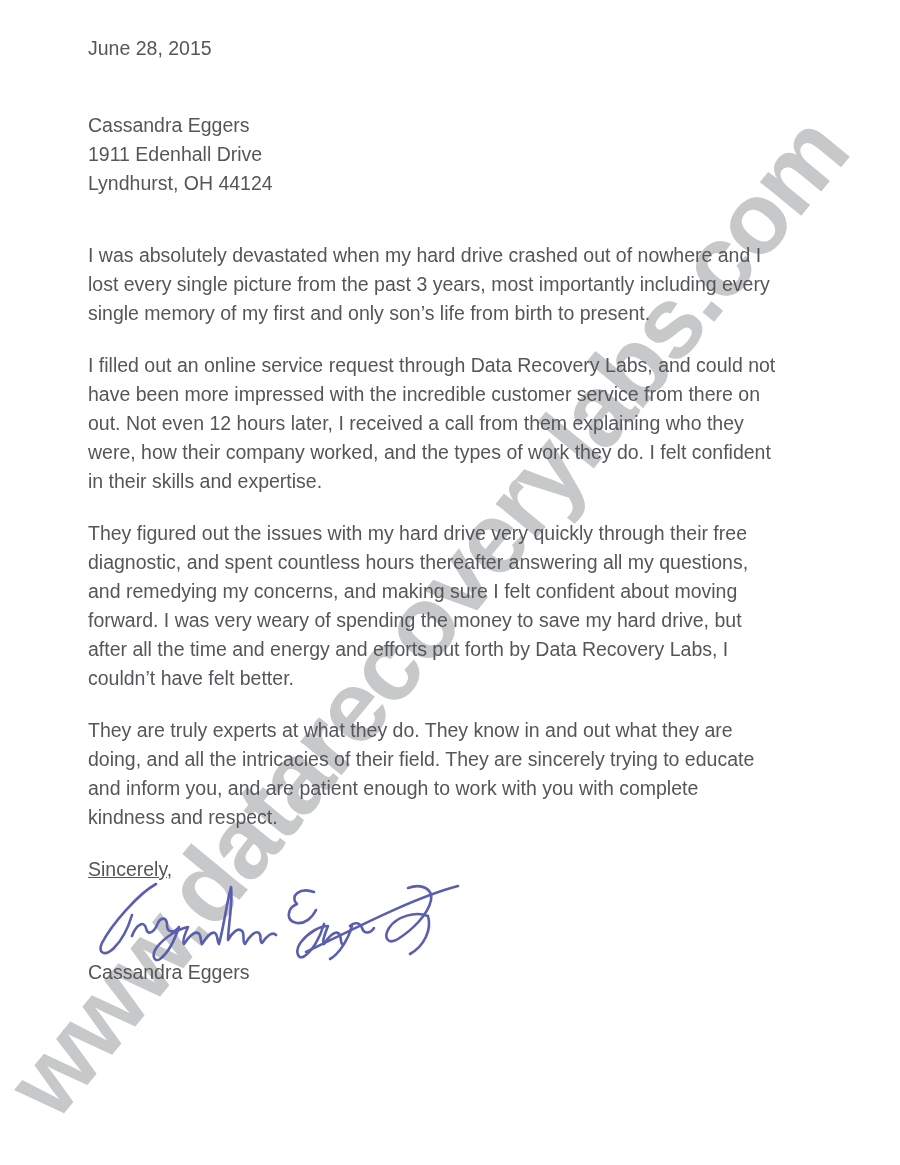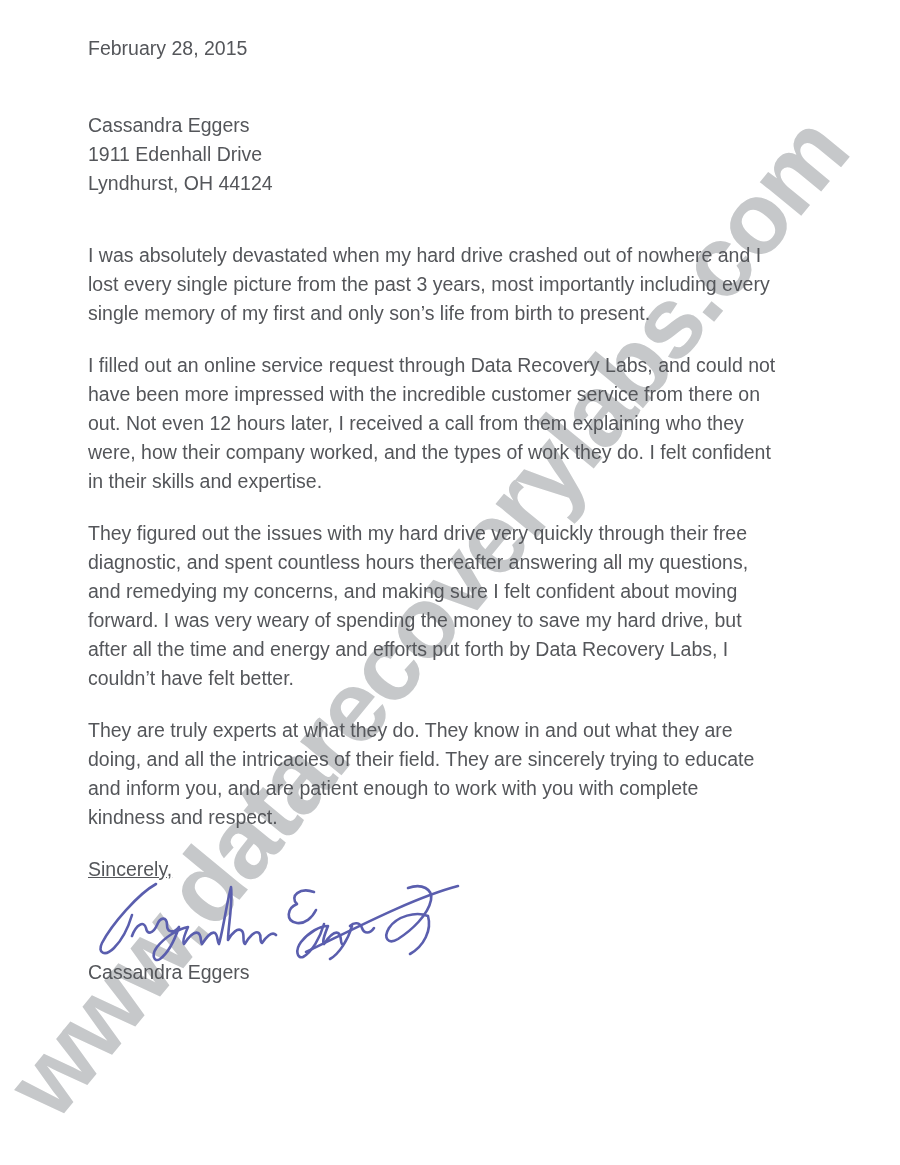--- a/index.html
+++ b/index.html
@@ -66,21 +66,21 @@
 </style>
 </head>
 <body>
 
 <div class="page">
 
   <div class="watermark">www.datarecoverylabs.com</div>
 
   <div class="content">
 
-    <p class="date">February 28, 2015</p>
+    <p class="date">June 28, 2015</p>
 
     <div class="recipient">
       <p>Cassandra Eggers</p>
       <p>1911 Edenhall Drive</p>
       <p>Lyndhurst, OH 44124</p>
     </div>
 
     <p class="body-para">I was absolutely devastated when my hard drive crashed out of nowhere and I
 lost every single picture from the past 3 years, most importantly including every
 single memory of my first and only son’s life from birth to present.</p>

